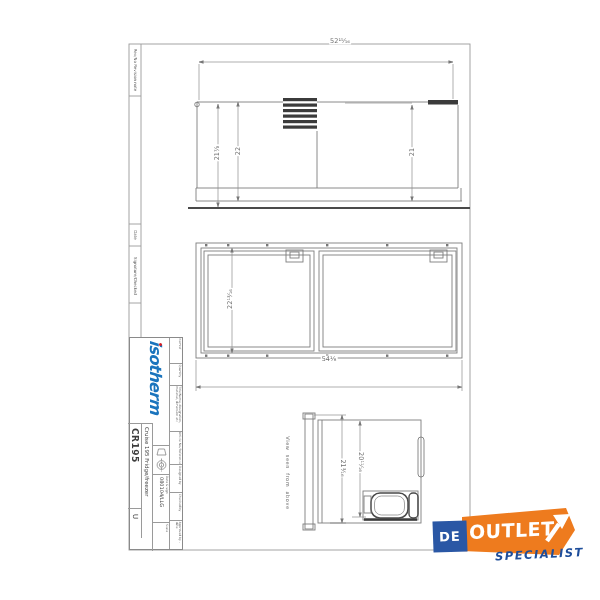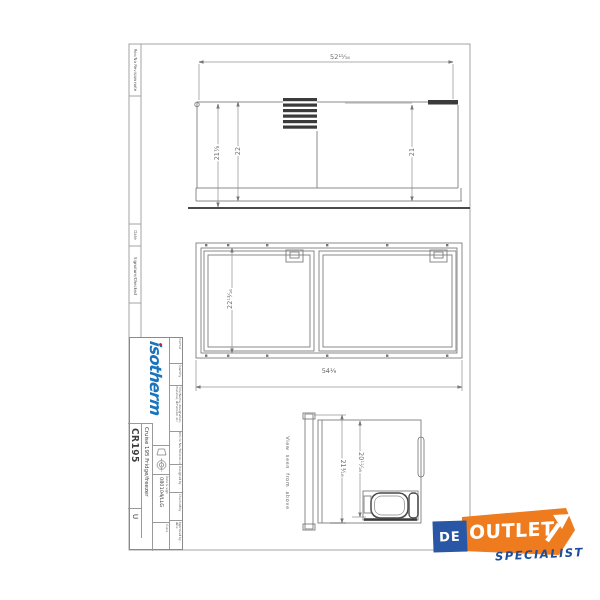--- a/index.html
+++ b/index.html
@@ -185,26 +185,26 @@
         <line x1="547" y1="541" x2="559" y2="524" stroke="#fff" stroke-width="4.5"></line>
         <polygon points="553,515 570,514 562,529" fill="#fff"></polygon>
       </g>
     </g>
   </svg>
 
   <div class="revlabel" style="left:135px;top:70px;">Rev/No Revision note</div>
   <div class="revlabel" style="left:135px;top:235px;">Date</div>
   <div class="revlabel" style="left:135px;top:276px;">Signature/Checked</div>
 
-  <div class="dim" style="left:340px;top:57px;">52¹⁵⁄₁₆</div>
+  <div class="dim" style="left:340px;top:41px;">52¹⁵⁄₁₆</div>
   <div class="dim rot-ccw" style="left:217px;top:153px;">21⁷⁄₈</div>
   <div class="dim rot-ccw" style="left:238px;top:151px;">22</div>
   <div class="dim rot-ccw" style="left:412px;top:152px;">21</div>
   <div class="dim rot-ccw" style="left:230px;top:299px;">22¹³⁄₁₆</div>
-  <div class="dim" style="left:329px;top:371px;">54¹⁄₈</div>
+  <div class="dim" style="left:329px;top:359px;">54¹⁄₈</div>
   <div class="dim rot-cw" style="left:342px;top:468px;">21³⁄₁₆</div>
   <div class="dim rot-cw" style="left:360px;top:462px;">20¹¹⁄₁₆</div>
 
   <div class="caption-rot" style="left:288px;top:473px;">View seen from above</div>
 
   <div id="titleblock">
     <div class="tb-strip">
       <span class="tb-cell" style="width:26px">Itemref</span>
       <span class="tb-cell" style="width:22px">Quantity</span>
       <span class="tb-cell" style="width:46px">Title/Name, designation, material, dimension etc</span>

